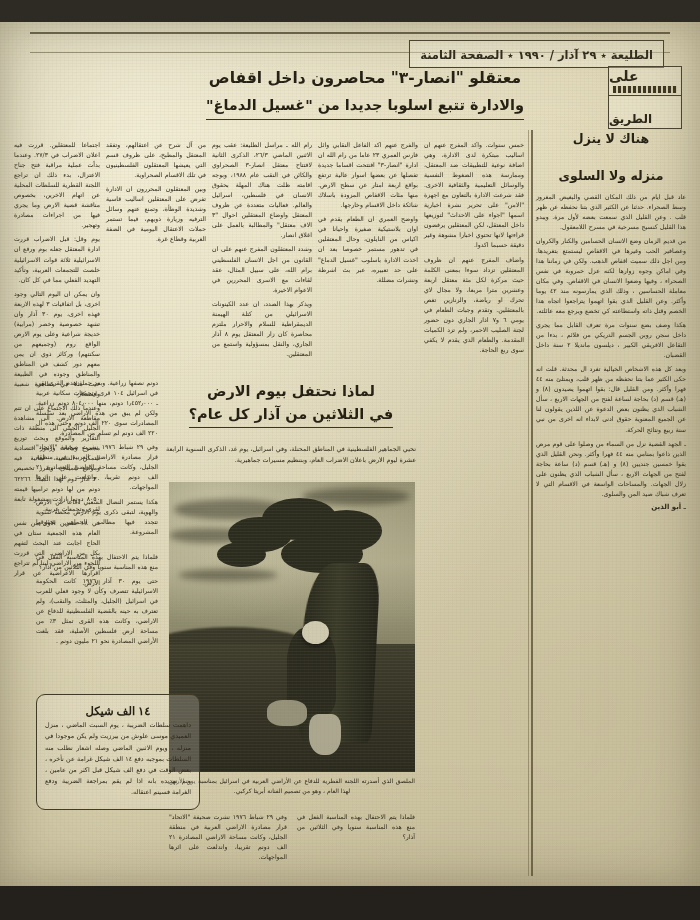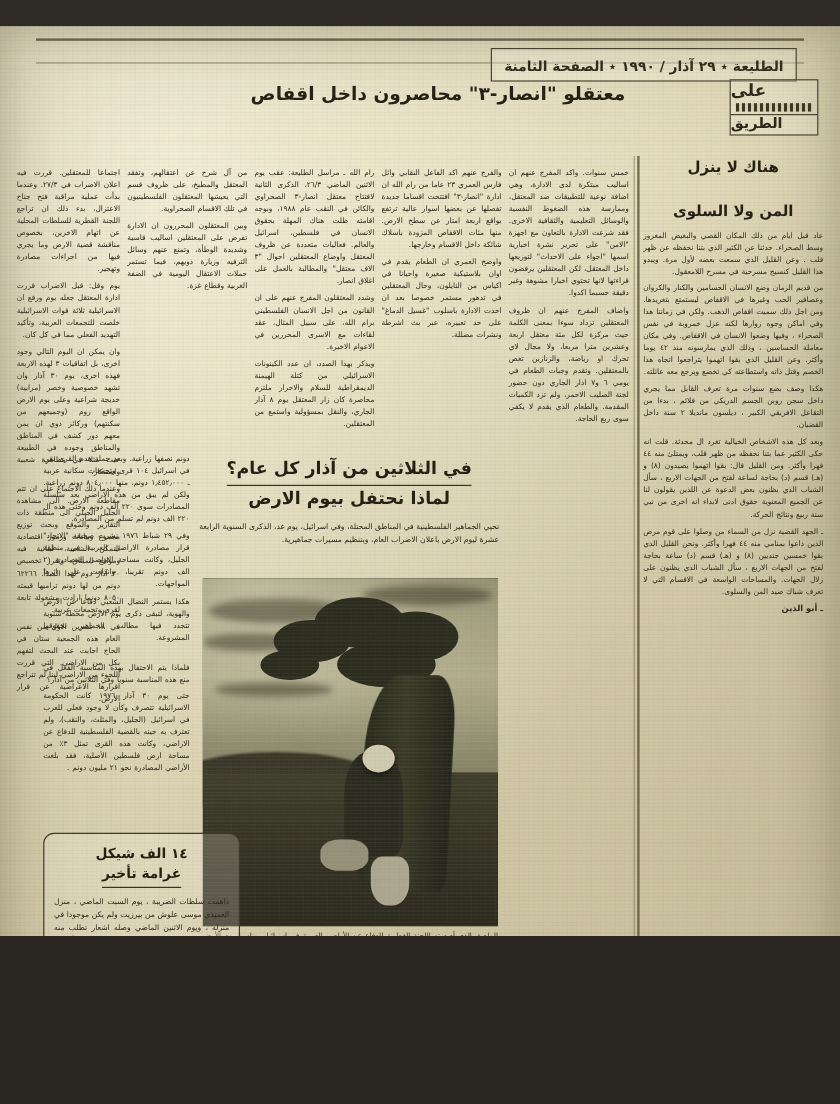--- a/index.html
+++ b/index.html
@@ -3,21 +3,21 @@
 <meta charset="utf-8">
 <style>
   html,body{margin:0;padding:0;}
   body{
     width:700px;height:920px;
     background:#2a2722;
     font-family:"DejaVu Sans","Liberation Sans",sans-serif;
     overflow:hidden;
   }
   #page{
-    position:absolute;left:0;top:0;width:700px;height:780px;
+    position:absolute;left:0;top:0;width:700px;height:920px;
     background:#0369a1;
     overflow:hidden;
   }
   
   .band-top{position:absolute;left:0;top:0;width:700px;height:22px;background:#2e2b25;}
   .band-bottom{position:absolute;left:0;top:886px;width:700px;height:34px;background:#24211c;}
   .sheet{
     position:absolute;left:0;top:22px;width:700px;height:864px;
     background:#ded6b6;
     background-image:
@@ -68,21 +68,21 @@
   .logo{
     position:absolute;right:18px;top:44px;width:74px;text-align:left;
   }
   .logo .lbox{
     border:1.5px solid #4a4330;padding:2px 0 1px 0;background:rgba(255,252,236,.3);
   }
   .logo .l1{font-size:14px;font-weight:bold;color:#2b2618;line-height:1.1;}
   .logo .lbar{height:7px;margin:2px 4px;background:
      repeating-linear-gradient(90deg,#3b3522 0 3px, #ded6b6 3px 5px);}
   .logo .l2{font-size:12px;font-weight:bold;color:#2b2618;line-height:1.15;
-     border-top:1.2px solid #4a4330;padding-top:1px;}
+     border-top:1.2px solid #4a4330;padding-top:17px;}
 
   
   .colR{
     position:absolute;right:14px;top:108px;width:150px;
   }
   .colR .ch{
     text-align:center;font-size:12.5px;font-weight:bold;color:#241f13;
     line-height:1.5;margin-bottom:18px;
   }
   .colR .ch2{
@@ -111,21 +111,21 @@
   
   .feature{
     position:absolute;left:166px;top:358px;width:250px;
   }
   .feature .fh{
     text-align:center;font-size:14.5px;font-weight:bold;color:#241f13;line-height:1.6;
   }
   .feature .fh .u{border-bottom:1.3px solid #3a3424;display:inline-block;padding-bottom:1px;}
   .feature .lede{
     font-size:6.4px;line-height:1.7;color:#2c2719;text-align:justify;text-align-last:right;
-    margin-top:6px;
+    margin-top:16px;
   }
   
   .photo{
     position:absolute;left:169px;top:460px;width:246px;height:290px;
     background:#43412f;
     overflow:hidden;
     box-shadow:inset 0 0 20px rgba(0,0,0,.5);
   }
   .sky{position:absolute;left:0;top:0;width:100%;height:62%;
     background:
@@ -160,21 +160,21 @@
     font-size:6px;line-height:1.6;color:#2c2719;text-align:justify;text-align-last:center;
   }
 
   
   .boxart{
     position:absolute;left:36px;top:672px;width:146px;
     border:1.6px solid #403a27;border-radius:9px;
     padding:8px 8px 10px 8px;
     background:rgba(255,252,236,.22);
   }
-  .boxart .bh1{text-align:center;font-size:11.5px;font-weight:bold;color:#241f13;line-height:1.5;}
+  .boxart .bh1{text-align:center;font-size:11.5px;font-weight:bold;color:#241f13;line-height:1.5;font-family:Liberation Serif, serif;}
   .boxart .bh2{text-align:center;font-size:11.5px;font-weight:bold;color:#241f13;line-height:1.5;
     margin-bottom:6px;}
   .boxart .bh2 .u{border-bottom:1.2px solid #3a3424;display:inline-block;padding-bottom:1px;}
   .boxart .bbody{font-size:6.4px;line-height:1.75;color:#2c2719;text-align:justify;text-align-last:right;}
 </style>
 </head>
 <body>
 
 <div id="page">
   <div class="band-top"></div>
@@ -191,28 +191,29 @@
     <div class="logo">
       <div class="lbox">
         <div class="l1">على</div>
         <div class="lbar"></div>
         <div class="l2">الطريق</div>
       </div>
     </div>
 
     <div class="headline">
       <div class="h1">معتقلو "انصار-٣" محاصرون داخل اقفاص</div>
+      <div class="h2">والادارة تتبع اسلوبا جديدا من "غسيل الدماغ"</div>
     </div>
 
     <div class="rule-col"></div>
     <div class="rule-col2"></div>
 
     <div class="colR">
       <div class="ch">هناك لا ينزل</div>
-      <div class="ch2">المن ولا السلوى</div>
+      <div class="ch2">منزله ولا السلوى</div>
       <div class="body">
         <p>عاد قبل ايام من ذلك المكان القصي والبغيض المغروز وسط الصحراء. حدثنا عن الكثير الذي بتنا نحفظه عن ظهر قلب . وعن القليل الذي سمعت بعضه لأول مرة. ويبدو هذا القليل كنسيج مسرحية في مسرح اللامعقول.</p>
         <p>من قديم الزمان وضع الانسان الحسامين والكنار والكروان وعصافير الحب وغيرها في الاقفاص ليستمتع بتغريدها. ومن اجل ذلك سميت اقفاص الذهب. ولكن في زماننا هذا وفي اماكن وجوه زوارها لكنه عزل خمروبة في نفس الصحراء ، وفيها وضعوا الانسان في الاقفاص. وفي مكان معاملة الحساسين ، وذلك الذي يمارسونه منذ ٤٢ يوما وأكثر. وعن القليل الذي بقوا اتهموا يتراجعوا اتجاه هذا الخصم وقتل ذاته واستطاعته كي تخضع ويرجع معه عائلته.</p>
         <p>هكذا وصف بضع سنوات مرة تعرف القابل مما يجري داخل سجن روبن الجسم الدريكي من فلائم ، بدءا من التقاعل الافريقي الكبير ، ديلسون مانديلا ٢ سنة داخل القضبان.</p>
         <p>وبعد كل هذه الاشخاص الخيالية تغرد ال محدثة. قلت انه حكى الكثير عما بتنا نحفظه من ظهر قلب، ويمتلئ منه ٤٤ فهرا وأكثر. ومن القليل قال: بقوا اتهموا يصيدون (٨) و (هـ) قسم (د) بحاجة لساعة لفتح من الجهات الاربع ، سأل الشباب الذي يظنون بعض الدعوة عن اللذين يقولون لنا عن الجميع المعنوية حقوق ادنى لابداء انه اخرى من نبي سنة ربيع ونتائج الحركة.</p>
         <p>ـ الجهد القضية نزل من السماء من وصلوا على قوم مرض الذين ذاعوا بمنامي منه ٤٤ فهرا وأكثر. ونحن القليل الذي بقوا خمسين جنديين (٨) و (هـ) قسم (د) ساعة بحاجة لفتح من الجهات الاربع ، سأل الشباب الذي يظنون على زلال الجهات. والمساحات الواسعة في الاقسام التي لا تعرف شباك صيد المن والسلوى.</p>
       </div>
       <div class="sig">ـ أبو الذين</div>
     </div>
 
@@ -235,22 +236,22 @@
     </div>
     <div class="colE body">
       <p>اجتماعا للمعتقلين. قررت فيه اعلان الاضراب في ٢٧/٣. وعندما بدأت عملية مراقبة فتح جناح الاعتزال، بدء ذلك ان تراجع اللجنة القطرية للسلطات المحلية عن اتهام الاخرين، بخصوص مناقشة قضية الارض وما يجري فيها من اجراءات مصادرة وتهجير.</p>
       <p>يوم وقل: قبل الاضراب قررت ادارة المعتقل جعله بوم ورفع ان الاسرائيلية ثلاثة قوات الاسرائيلية خلصت للتجمعات العربية، وتأكيد التهديد الفعلي مما في كل كان.</p>
       <p>وان يمكن ان اليوم التالي وجود اخرى، بل اتفاقيات ٣ لهذه الاربعة فهذه اخرى، يوم ٣٠ آذار وان تشهد خصوصية وخصر (مرابية) خديجة شراعية وعلى يوم الارض الواقع روم (وجميعهم من سكنتهم) وركائز ذوي ان يمن معهم دور كشف في المناطق والمناطق وجوده في الطبيعة حيث مثلا في مظاهرة شعبية واستنكار.</p>
       <p>وعندما ذلك الاجتماع على ان تتم مقاطعة الارض. الى مشاهدة الجليل الجبلي الى منطقة ذات التقارير والموقع وبحث توزيع مجموع وبيانات ورموز اقتصادية التمكن الشعبية، لبنانية فيه ومواقع الميثاق. وتقرر تخصيص ٣٠ آذار دوم لهذا المبدأ. ٦٢٢٦٦ دونم من لها دونم تراميها قيمته ٨٠٥٠ دونما ارادت مشغولة تابعة لقرى وتجمعات عربية.</p>
       <p>في ١٨ تشرين الاول من نفس العام هذه الجمعية ستان في الحاج اجابت عند البحث لتفهم بكل من الاراضي. التي قررت اللجوء من الاراضي لبنا لم تتراجع اقرارها الاعراضية عن قرار الارض.</p>
     </div>
 
     <div class="feature">
+      <div class="fh">لماذا نحتفل بيوم الارض</div>
       <div class="fh"><span class="u">في الثلاثين من آذار كل عام؟</span></div>
-      <div class="fh">لماذا نحتفل بيوم الارض</div>
       <div class="lede">تحيي الجماهير الفلسطينية في المناطق المحتلة، وفي اسرائيل، يوم غد، الذكرى السنوية الرابعة عشرة ليوم الارض باعلان الاضراب العام، وبتنظيم مسيرات جماهيرية.</div>
     </div>
 
     <div class="photo">
       <div class="sky"></div>
       <div class="cloud" style="left:2%;top:6%;width:46%;height:7%;"></div>
       <div class="cloud" style="left:0%;top:16%;width:34%;height:5%;"></div>
       <div class="cloud" style="left:4%;top:30%;width:40%;height:4%;"></div>
       <div class="cloud" style="left:54%;top:2%;width:44%;height:6%;"></div>
       <div class="hill"></div>
@@ -280,20 +281,19 @@
       <p>فلماذا يتم الاحتفال بهذه المناسبة الفعل في منع هذه المناسبة سنويا وفي الثلاثين من آذار؟</p>
       <p>حتى يوم ٣٠ آذار ١٩٧٦ كانت الحكومة الاسرائيلية تتصرف وكأن لا وجود فعلي للعرب في اسرائيل (الجليل، والمثلث، والنقب)، ولم تعترف به حينه بالقضية الفلسطينية للدفاع عن الاراضي، وكانت هذه القرى تمثل ٣٪ من مساحة ارض فلسطين الأصلية، فقد بلغت الأراضي المصادرة نحو ٢١ مليون دونم .</p>
     </div>
     <div class="body" style="position:absolute;left:169px;top:790px;width:246px;column-count:2;column-gap:10px;">
       <p>فلماذا يتم الاحتفال بهذه المناسبة الفعل في منع هذه المناسبة سنويا وفي الثلاثين من آذار؟</p>
       <p>وفي ٢٩ شباط ١٩٧٦ نشرت صحيفة "الاتحاد" قرار مصادرة الاراضي العربية في منطقة الجليل، وكانت مساحة الاراضي المصادرة ٢١ الف دونم تقريبا، واندلعت على اثرها المواجهات.</p>
     </div>
 
     <div class="boxart">
       <div class="bh1">١٤ الف شيكل</div>
-      <div class="bh2"><span class="u">غرامة تأخير</span></div>
       <div class="bbody">داهمت سلطات الضريبة ، يوم السبت الماضي ، منزل العميدي موسى علوش من بيرزيت ولم يكن موجودا في منزله ، ويوم الاثنين الماضي وصله اشعار تطلب منه السلطات بموجبه دفع ١٤ الف شيكل غرامة عن تأخره ، بعض الوقت في دفع الف شيكل قبل اكثر من عامين ، وتم تهديده بانه اذا لم يقم بمراجعة الضريبة ودفع الغرامة فسيتم اعتقاله.</div>
     </div>
 
     <div class="grain"></div>
     <div class="vig"></div>
   </div>
 </div>
 
 </body></html>

